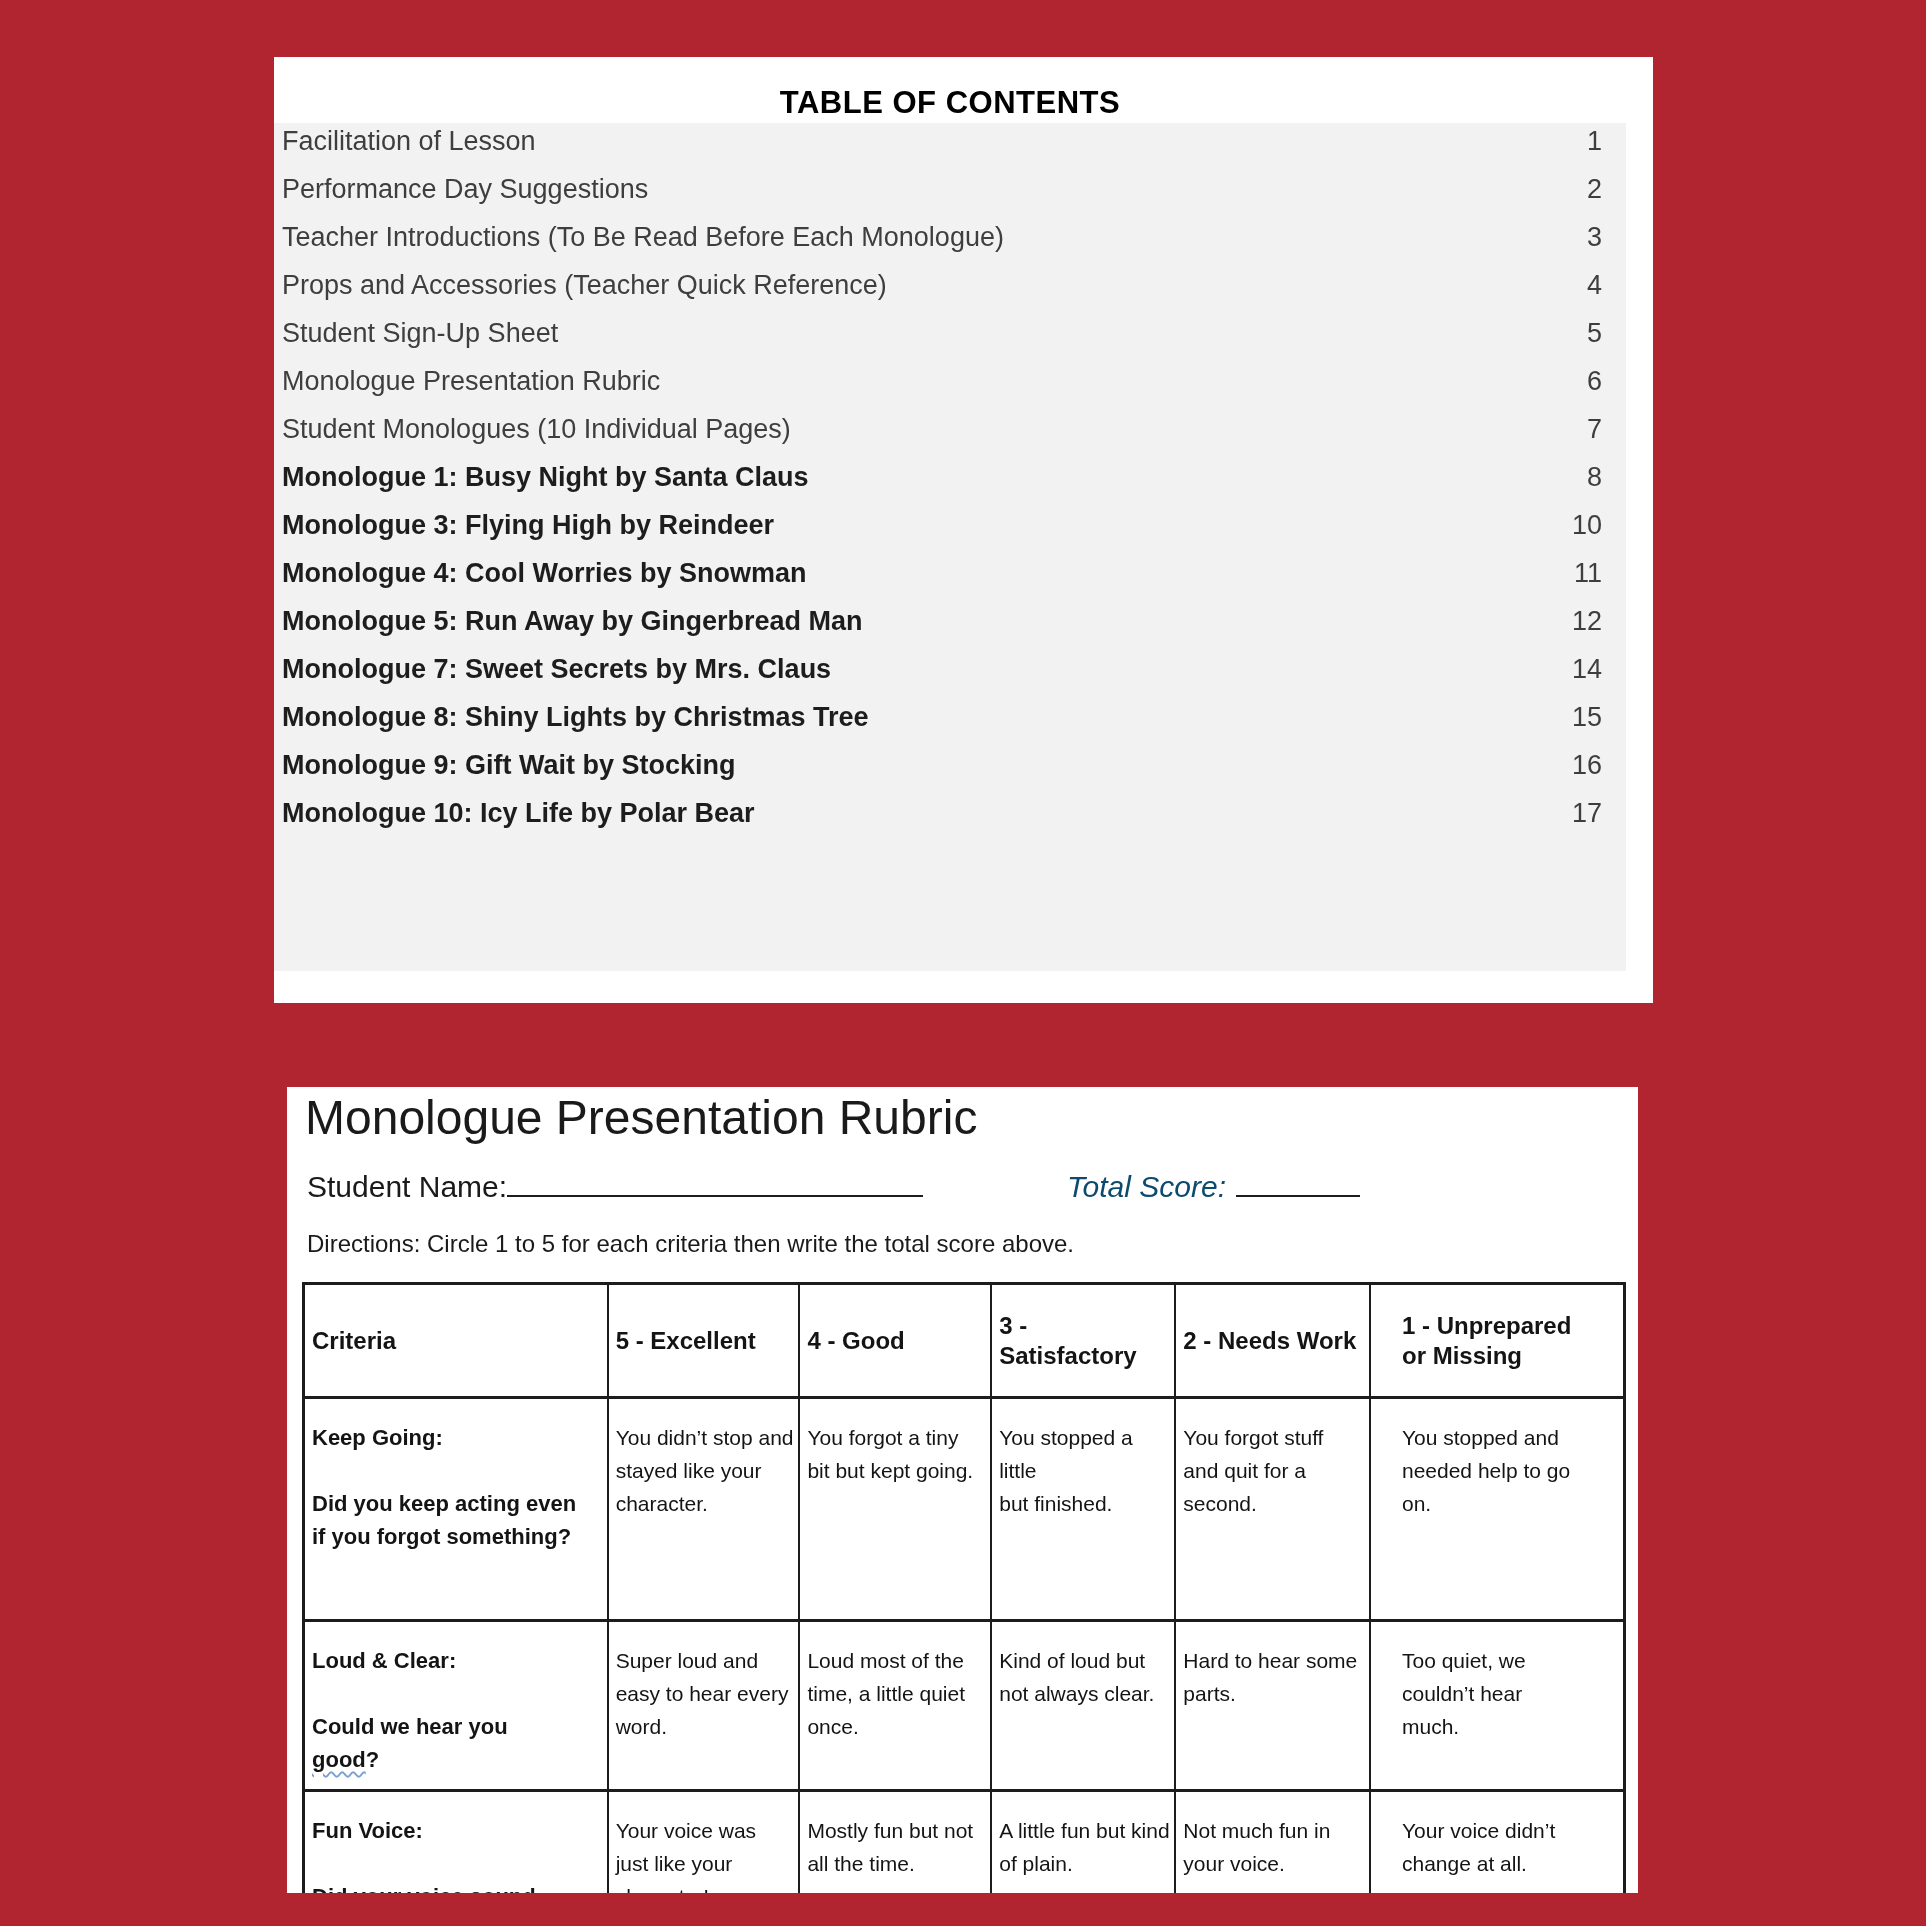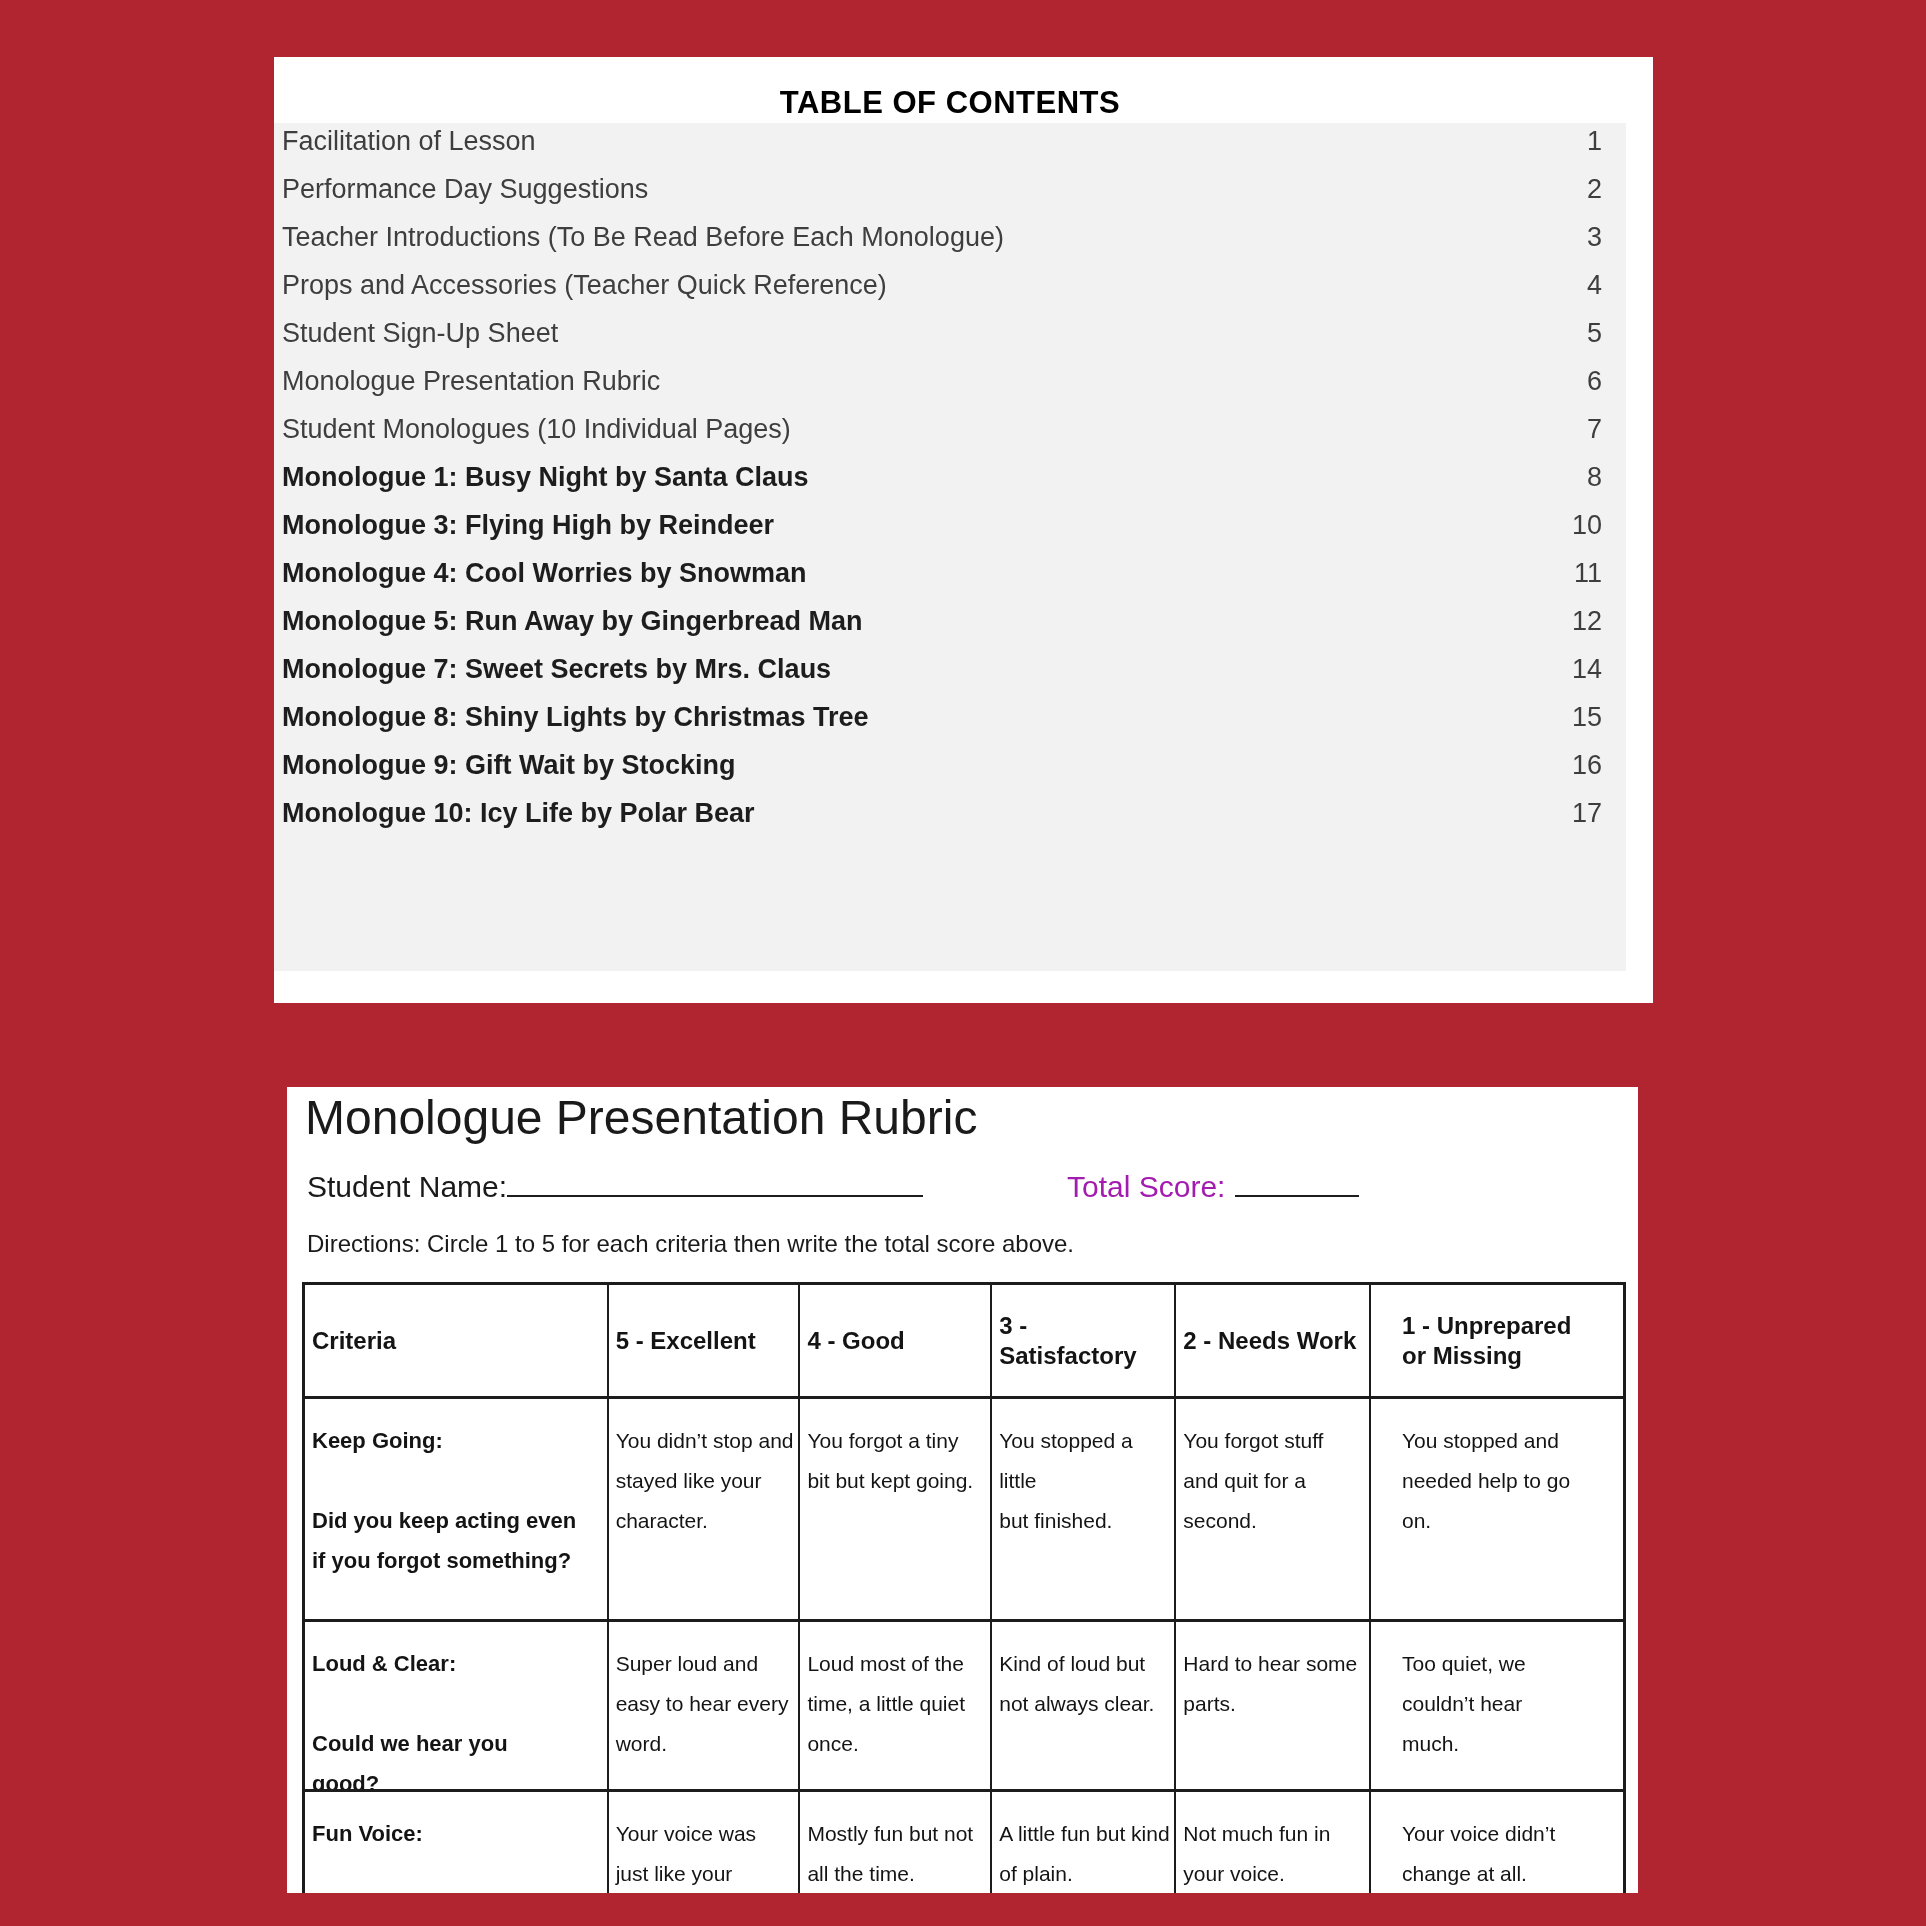--- a/index.html
+++ b/index.html
@@ -39,21 +39,21 @@
     background:#ffffff;overflow:hidden;
   }
   .rubric-title{
     position:absolute;left:18px;top:2px;
     font-size:48px;line-height:57px;color:#1a1a1a;font-weight:normal;
   }
   .student-line{
     position:absolute;left:20px;top:83px;font-size:30px;color:#1a1a1a;white-space:nowrap;
   }
   .total-line{
-    position:absolute;left:780px;top:83px;font-size:30px;color:#a21caf;white-space:nowrap;
+    position:absolute;left:780px;top:83px;font-size:30px;color:#0c4a6e;white-space:nowrap;font-style:italic;
   }
   .uline{
     display:inline-block;border-bottom:2px solid #1d1d1d;height:2px;
   }
   .uline.name{width:416px;}
   .uline.score{width:124px;margin-left:10px;}
   .directions{
     position:absolute;left:20px;top:143px;font-size:24px;color:#1a1a1a;
   }
   .rubric-table{
@@ -75,21 +75,21 @@
   }
   .cell.last{border-right:none;}
   .c0{width:317px;} .c1{width:200px;} .c2{width:200px;}
   .c3{width:192px;} .c4{width:203px;} .c5{width:238px;margin-left:24px;}
   .header .cell{
     display:flex;align-items:center;
     font-size:24px;font-weight:bold;color:#141414;
     padding:0 4px 0 7px;line-height:30px;
   }
   .bodyrow .cell{
-    font-size:21px;line-height:40px;color:#141414;
+    font-size:21px;line-height:33px;color:#141414;
     padding:22px 4px 0 7px;
   }
   .bodyrow .cell.crit{font-size:22px;font-weight:bold;}
   .sq{
     text-decoration:underline;
     text-decoration-style:wavy;
     text-decoration-color:#7a9fd4;
     text-decoration-thickness:2px;
     text-underline-offset:4px;
     text-align:center;

